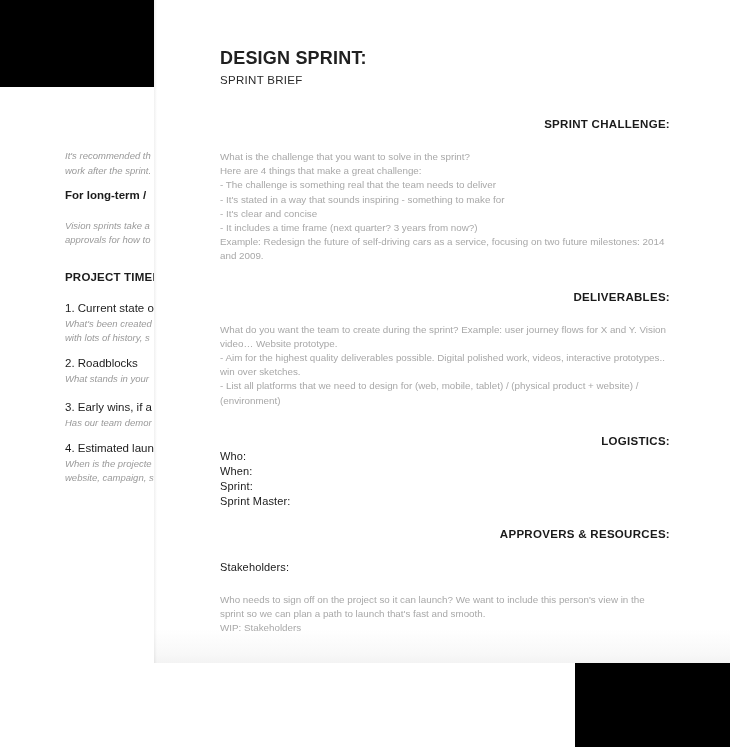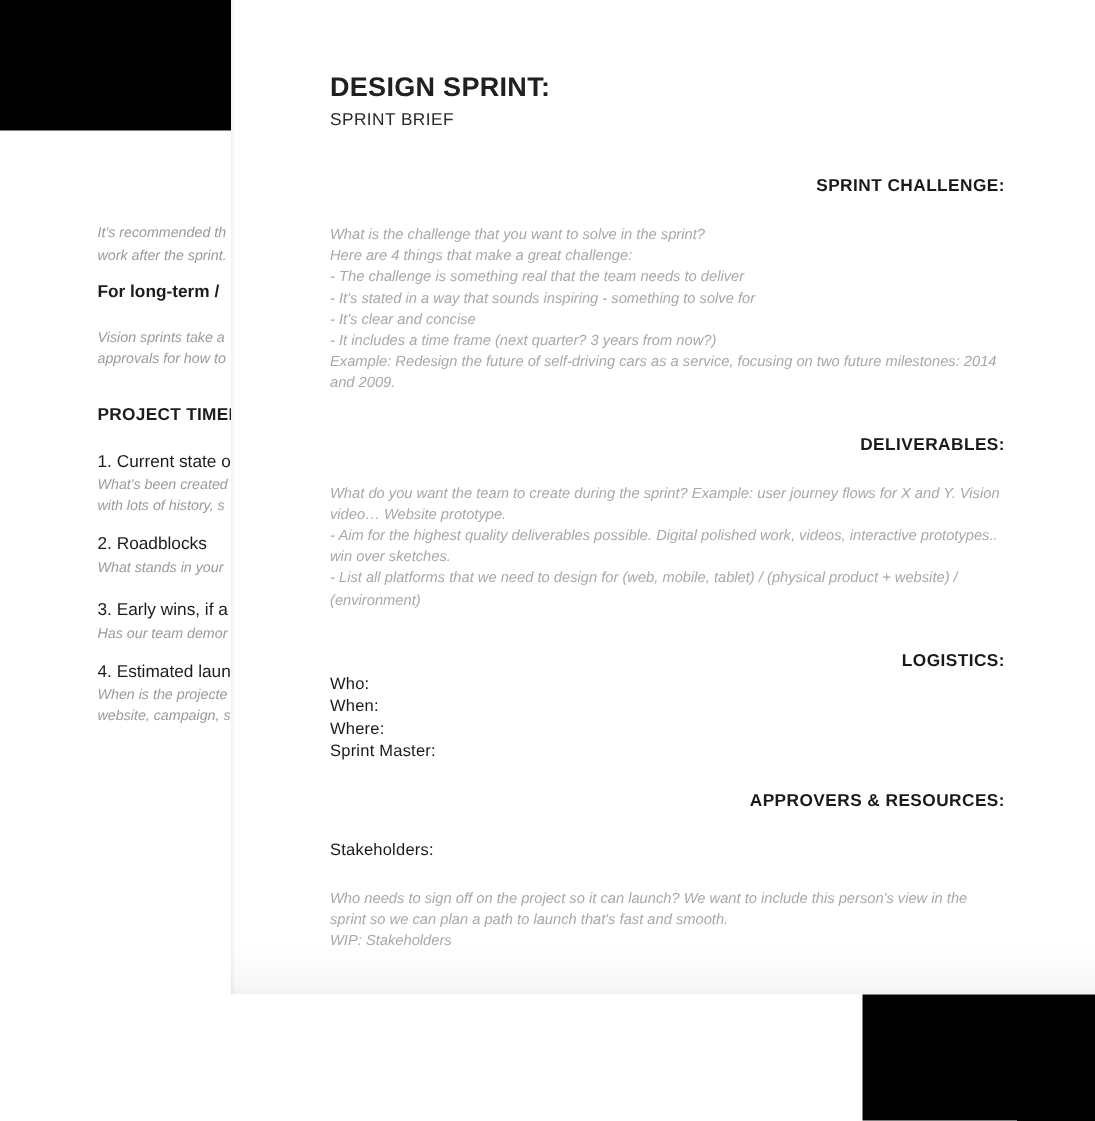--- a/index.html
+++ b/index.html
@@ -154,21 +154,20 @@
   .sub-head {
     font-size: 11px;
     font-weight: normal;
     color: #1a1a1a;
     letter-spacing: 0.15px;
     line-height: 15px;
     margin: 0;
   }
   .body-italic {
     font-size: 9.8px;
-    font-style: italic;
     color: #a8a8a8;
     line-height: 14.2px;
     margin: 0;
   }
 
   .sp-lg { height: 29px; }
   .sp-md { height: 18px; }
   .sp-xl { height: 55px; }
   .sp-section { height: 26px; }
 </style>
@@ -202,39 +201,39 @@
     <h1 class="title">DESIGN SPRINT:</h1>
     <p class="subtitle">SPRINT BRIEF</p>
 
     <div class="sp-lg"></div>
 
     <h2 class="sec-head">SPRINT CHALLENGE:</h2>
     <div class="sp-md"></div>
     <p class="body-italic">What is the challenge that you want to solve in the sprint?</p>
     <p class="body-italic">Here are 4 things that make a great challenge:</p>
     <p class="body-italic">- The challenge is something real that the team needs to deliver</p>
-    <p class="body-italic">- It's stated in a way that sounds inspiring - something to solve for</p>
+    <p class="body-italic">- It's stated in a way that sounds inspiring - something to make for</p>
     <p class="body-italic">- It's clear and concise</p>
     <p class="body-italic">- It includes a time frame (next quarter? 3 years from now?)</p>
     <p class="body-italic">Example: Redesign the future of self-driving cars as a service, focusing on two future milestones: 2014 and 2009.</p>
 
     <div class="sp-section"></div>
 
     <h2 class="sec-head">DELIVERABLES:</h2>
     <div class="sp-md"></div>
     <p class="body-italic">What do you want the team to create during the sprint? Example: user journey flows for X and Y. Vision video… Website prototype.</p>
     <p class="body-italic">- Aim for the highest quality deliverables possible. Digital polished work, videos, interactive prototypes.. win over sketches.</p>
     <p class="body-italic">- List all platforms that we need to design for (web, mobile, tablet) / (physical product + website) / (environment)</p>
 
     <div class="sp-section"></div>
 
     <h2 class="sec-head">LOGISTICS:</h2>
     <p class="sub-head">Who:</p>
     <p class="sub-head">When:</p>
-    <p class="sub-head">Where:</p>
+    <p class="sub-head">Sprint:</p>
     <p class="sub-head">Sprint Master:</p>
 
     <div class="sp-md"></div>
 
     <h2 class="sec-head">APPROVERS &amp; RESOURCES:</h2>
     <div class="sp-md"></div>
     <p class="sub-head">Stakeholders:</p>
     <div class="sp-md"></div>
     <p class="body-italic">Who needs to sign off on the project so it can launch? We want to include this person's view in the sprint so we can plan a path to launch that's fast and smooth.</p>
     <p class="body-italic">WIP: Stakeholders</p>

